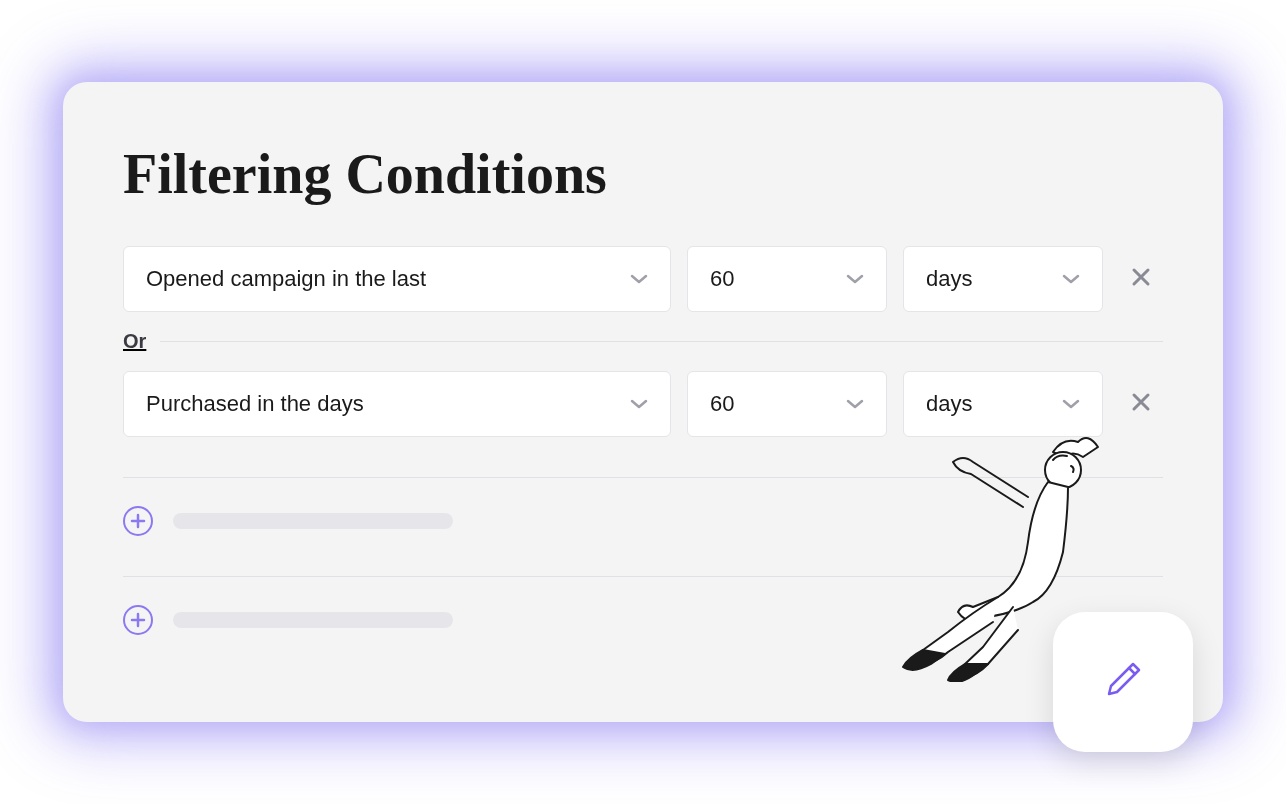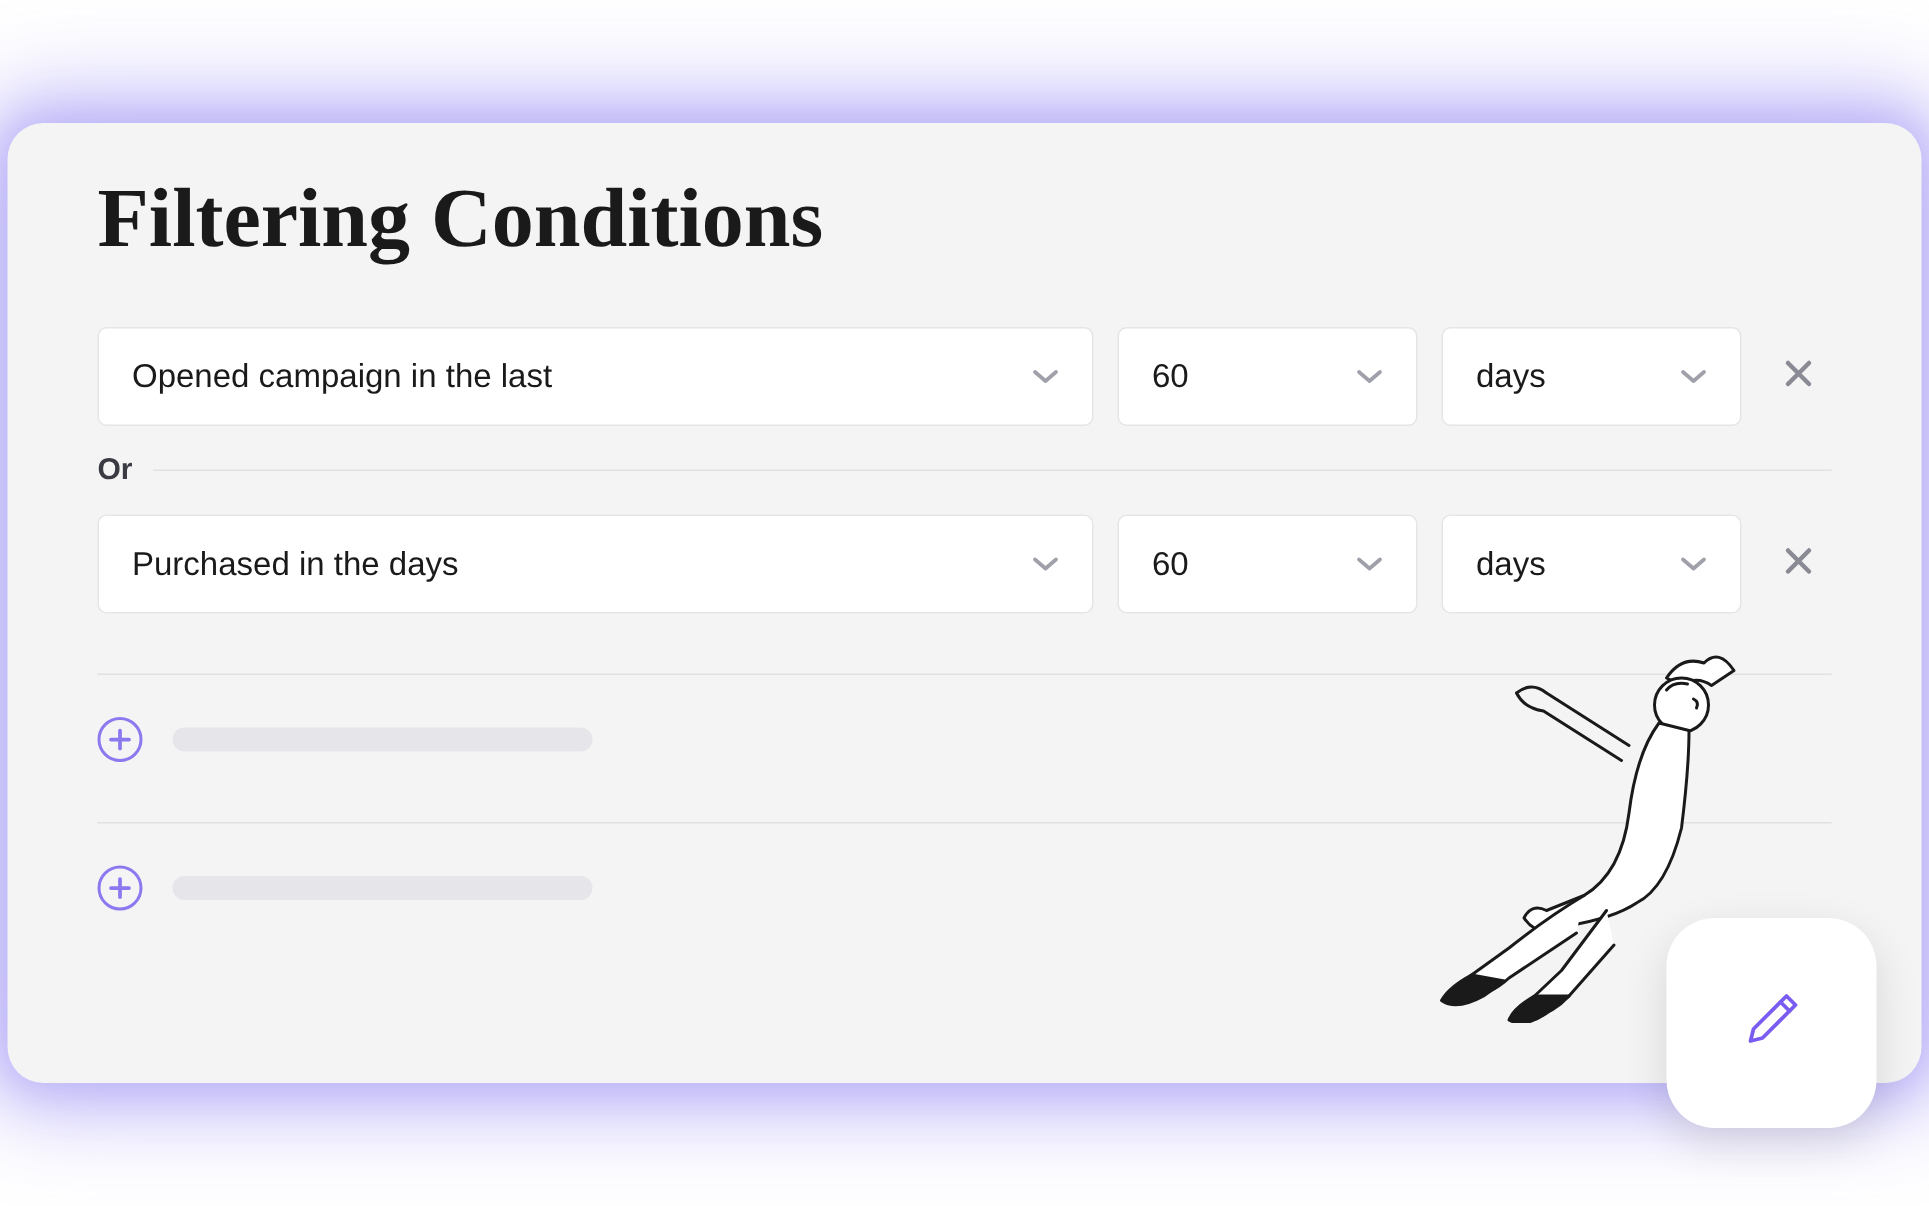--- a/index.html
+++ b/index.html
@@ -7,27 +7,27 @@
   width: 1286px;
   height: 804px;
   background: #ffffff;
   font-family: -apple-system, BlinkMacSystemFont, 'Segoe UI', sans-serif;
   display: flex;
   align-items: center;
   justify-content: center;
   position: relative;
 }
 .card {
-  width: 1276px;
+  width: 1160px;
   height: 640px;
   background: #f4f4f5;
   border-radius: 24px;
   box-shadow: 0 0 60px 20px rgba(106, 90, 240, 0.35),
               0 0 30px 8px rgba(106, 90, 240, 0.25);
-  padding: 32px 60px 40px 60px;
+  padding: 60px 60px 40px 60px;
   position: relative;
 }
 .title {
   font-family: Georgia, 'Times New Roman', serif;
   font-size: 56px;
   font-weight: 700;
   color: #1a1a1a;
   margin-bottom: 40px;
 }
 .condition-row {
@@ -65,20 +65,21 @@
   justify-content: center;
   cursor: pointer;
   color: #8a8a95;
   font-size: 26px;
 }
 .divider {
   display: flex;
   align-items: center;
   margin: 18px 0;
   gap: 14px;
+  text-decoration: underline;
 }
 .divider-label {
   font-size: 20px;
   font-weight: 600;
   color: #3a3a42;
 }
 .divider-line {
   flex: 1;
   height: 1px;
   background: #e0e0e5;

